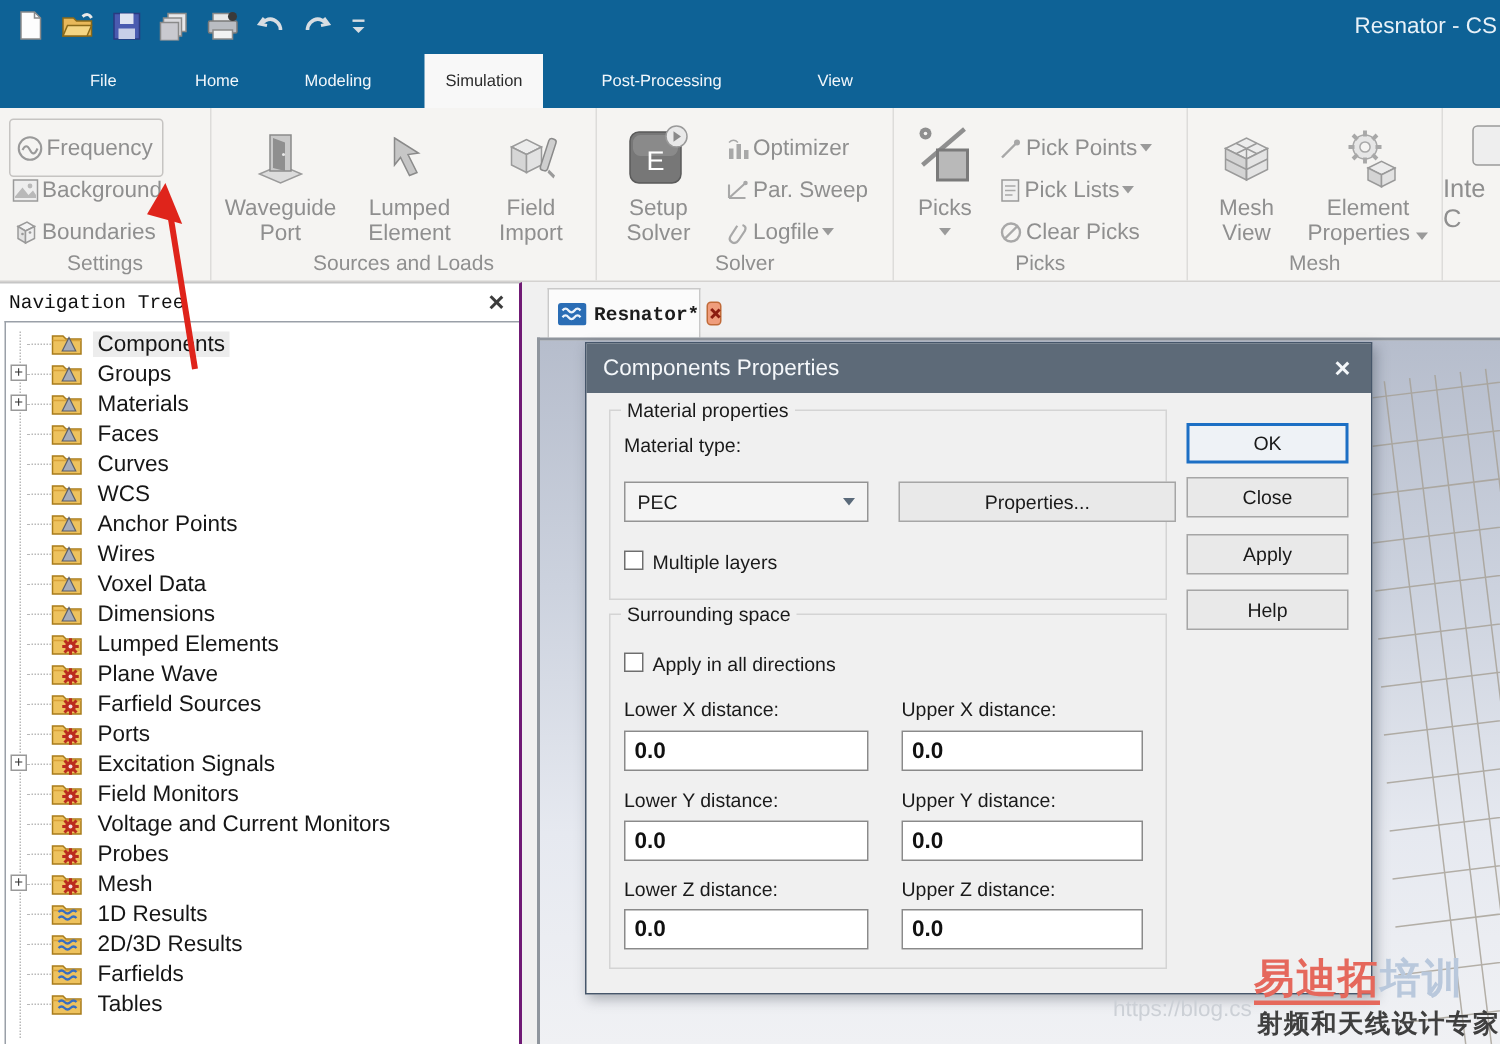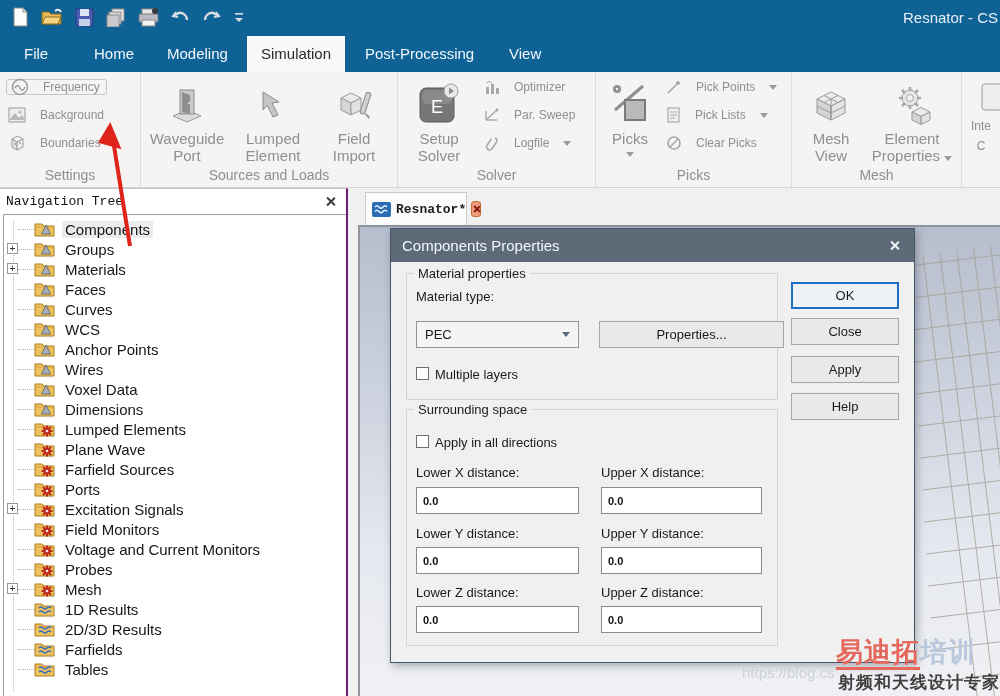--- a/index.html
+++ b/index.html
@@ -9,27 +9,27 @@
     font-family:"Liberation Sans", sans-serif; background:#f0f0f0;
     font-size:13px; color:#1a1a1a;
   }
   
   .titlebar{ position:absolute; left:0; top:0; width:1000px; height:36px; background:#0e6296; }
   .qat{ position:absolute; left:8px; top:5px; display:flex; gap:8px; align-items:center; }
   .qat .tbtn{ width:24px; height:24px; display:flex; align-items:center; justify-content:center; }
   .win-title{ position:absolute; top:9px; left:903px; width:97px; color:#e8f1f8; font-size:15px; white-space:nowrap; overflow:hidden; }
   
   .menubar{ position:absolute; left:0; top:36px; width:1000px; height:36px; background:#0e6296; }
-  .mtab{ position:absolute; top:0; height:36px; line-height:36px; color:#f2f7fb; font-size:15px; padding:0 4px; }
+  .mtab{ position:absolute; top:0; height:36px; line-height:36px; color:#f2f7fb; font-size:11px; padding:0 4px;margin-left:36px; }
   .mtab.active{ background:#f8f8f8; color:#2b2b2b; padding:0 14px; }
   
   .ribbon{ position:absolute; left:0; top:72px; width:1000px; height:116px; background:#f5f4f2; border-bottom:1px solid #d4d2d0; color:#8f8f8f; }
   .rgroup{ position:absolute; top:0; height:115px; border-right:1px solid #dddcda; }
   .rgroup .glabel{ position:absolute; bottom:4px; left:0; right:0; text-align:center; font-size:14px; color:#8f8f8f; }
-  .srow{ position:absolute; left:8px; display:flex; align-items:center; gap:14px; height:16px; font-size:12px; white-space:nowrap; }
+  .srow{ position:absolute; left:8px; display:flex; align-items:center; gap:2px; height:39px; font-size:15px; white-space:nowrap; }
   .srow.boxed{ border:1px solid #c6c4c2; border-radius:3px; padding:0 6px 0 4px; left:6px; }
   .bigbtn{ display:flex; flex-direction:column; align-items:center; justify-content:flex-start; text-align:center; font-size:15px; line-height:17px; }
   .bigbtn .bicon{ height:46px; display:flex; align-items:flex-end; justify-content:center; margin-bottom:4px; }
   .chv{ width:0; height:0; border-left:4px solid transparent; border-right:4px solid transparent; border-top:5px solid #9a9a9a; display:inline-block; }
   .rowflex{ display:flex; }
   
   .navpanel{ position:absolute; left:0; top:188px; width:348px; height:508px; background:#fff; border-top:1px solid #c6c6c6; border-right:2px solid #701a75; }
   .nav-head{ position:absolute; left:6px; top:5px; font-family:"Liberation Mono", monospace; font-size:13px; color:#111; }
   .treebox{ position:absolute; left:3px; top:25px; right:0; bottom:0; border-top:1px solid #9aa0a8; border-left:1px solid #9aa0a8; overflow:hidden; }
   .guide{ position:absolute; left:9px; top:6px; bottom:4px; width:0; border-left:1px dotted #b9b9b9; }
@@ -45,21 +45,21 @@
   .doctab .dlabel{ font-family:"Liberation Mono", monospace; font-size:13px; font-weight:bold; color:#1c1c1c; }
   .viewport{ position:absolute; left:358px; top:225px; width:642px; height:471px;
     border-top:2px solid #8f959d; border-left:2px solid #8f959d;
     background:linear-gradient(180deg,#b6bdcc 0%,#ccd2de 35%,#e6e9f0 70%,#f0f1f4 100%); }
   
   .dialog{ position:absolute; left:390px; top:228px; width:525px; height:435px; background:#f0f0f0; border:1px solid #46566a; box-shadow:2px 3px 8px rgba(40,50,60,.35); }
   .dtitle{ position:absolute; left:0; top:0; right:0; height:33px; background:#5d6a78; color:#f4f7fa; font-size:15px; display:flex; align-items:center; padding-left:11px; }
   .groupbox{ position:absolute; border:1px solid #d4d4d4; }
   .gb-label{ position:absolute; top:-8px; left:7px; background:#f0f0f0; padding:0 4px; font-size:13px; color:#1a1a1a; }
   .flabel{ position:absolute; font-size:13px; color:#1a1a1a; white-space:nowrap; }
-  .tinput{ position:absolute; height:27px; background:#fff; border:1px solid #8a8a8a; font-family:"Liberation Sans",sans-serif; font-size:11px; font-weight:bold; padding:0 6px; color:#111; }
+  .tinput{ position:absolute; height:27px; background:#fff; border:1px solid #8a8a8a; font-family:"Liberation Sans",sans-serif; font-size:15px; font-weight:bold; padding:0 6px; color:#111; }
   .combo{ position:absolute; height:27px; background:#f4f4f4; border:1px solid #949494; display:flex; align-items:center; padding:0 8px; font-size:13px; }
   .combo .chv{ position:absolute; right:8px; border-top-color:#5a6a7a; }
   .pbtn{ position:absolute; height:27px; background:#e9e9e9; border:1px solid #a6a6a6; font-size:13px; color:#1a1a1a; display:flex; align-items:center; justify-content:center; }
   .pbtn.def{ border:2px solid #1c6fc4; background:#eef2f6; }
   .cbox{ position:absolute; width:13px; height:13px; background:#fff; border:1px solid #6e6e6e; }
   
   .xicon{ position:relative; display:inline-block; width:11px; height:11px; }
   .xicon::before,.xicon::after{ content:""; position:absolute; left:5px; top:0; width:1.6px; height:11px; background:currentColor; }
   .xicon::before{ transform:rotate(45deg);} .xicon::after{ transform:rotate(-45deg);}
   .closebox{ width:17px; height:16px; border:1px solid #c06a38; border-radius:3px; background:#ef9d7c; color:#8c1d10; display:flex; align-items:center; justify-content:center; }
@@ -341,21 +341,21 @@
       </div>
       <div class="glabel">Mesh</div>
     </div>
 
     <div class="rgroup" style="left:962px;width:38px;border-right:none">
       <span style="position:absolute;left:18px;top:10px">
         <svg width="20" height="30">
             <rect x="2" y="2" width="26" height="26" rx="3" fill="#eee" stroke="#9a9a9a"></rect>
           </svg>
       </span>
-      <div style="position:absolute;top:44px;left:0;width:100%;text-align:center;font-size:12px;line-height:20px">
+      <div style="position:absolute;top:44px;left:0;width:100%;font-size:17px;line-height:20px">
         <div>Inte</div>
         <div>C</div>
       </div>
     </div>
   </div>
 
   <div class="navpanel">
     <div class="nav-head">Navigation Tree</div>
     <span class="xicon" style="position:absolute;right:10px;top:7px;color:#3c3c3c"></span>
     <div class="treebox">

